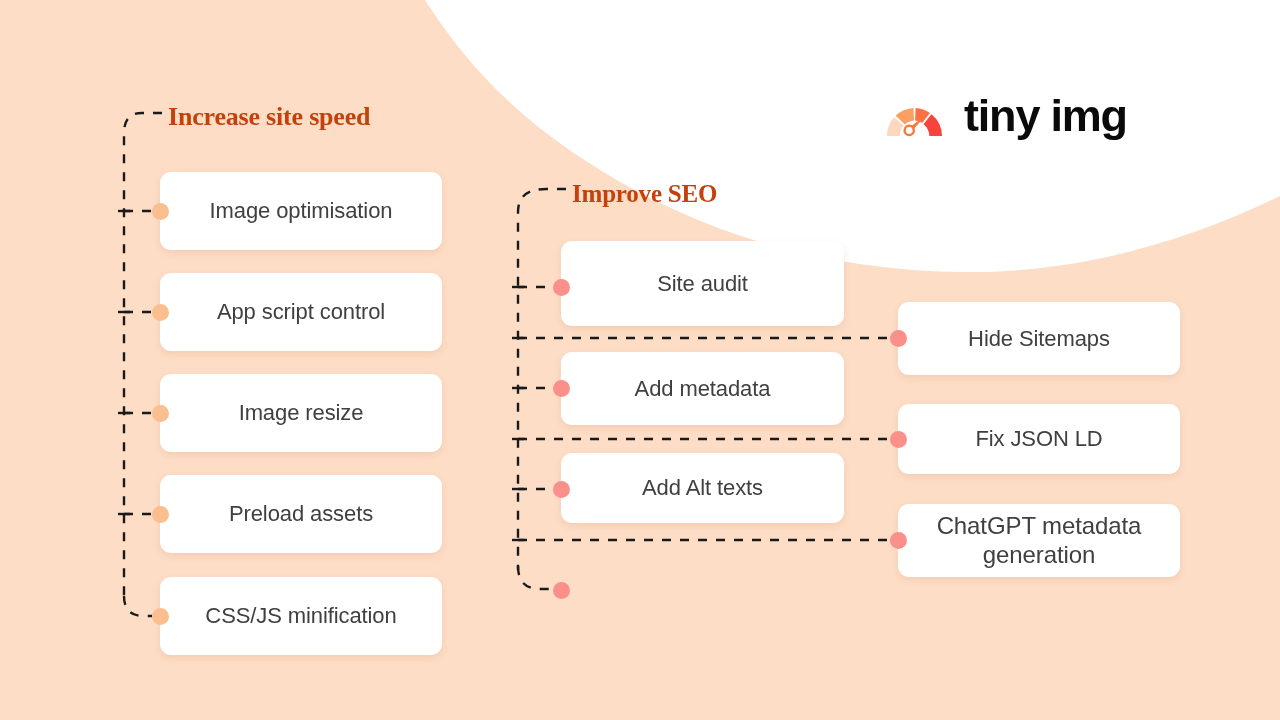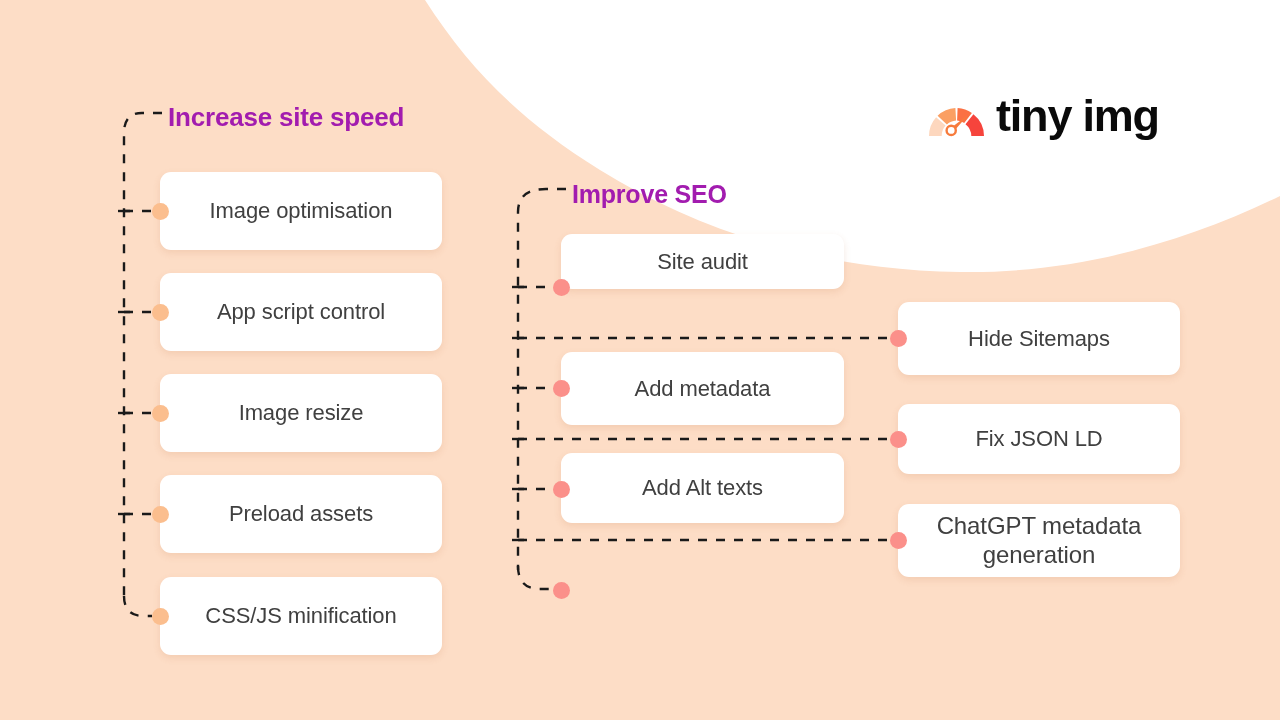--- a/index.html
+++ b/index.html
@@ -35,23 +35,23 @@
   #connectors {
     position: absolute;
     left: 0; top: 0;
     width: 1280px; height: 720px;
     pointer-events: none;
   }
 
   
   .heading {
     position: absolute;
-    font-family: Liberation Sans, sans-serif;
+    font-family: Liberation Serif, serif;
     font-weight: bold;
-    color: #a21caf;
+    color: #c2410c;
     white-space: nowrap;
     letter-spacing: -0.2px;
   }
   #heading-speed {
     left: 168px;
     top: 102px;
     font-size: 26px;
   }
   #heading-seo {
     left: 572px;
@@ -92,25 +92,25 @@
     height: 17px;
     border-radius: 50%;
     z-index: 5;
   }
   .dot.peach { background: #FBBE8E; }
   .dot.salmon { background: #FB908A; }
 
   
   #logo {
     position: absolute;
-    left: 926px;
+    left: 884px;
     top: 92px;
     display: flex;
     align-items: center;
-    gap: 8px;
+    gap: 18px;
   }
   #logo-gauge {
     width: 62px;
     height: 46px;
     display: block;
   }
   #logo-wordmark {
     font-family: "Liberation Sans", sans-serif;
     font-size: 45px;
     font-weight: bold;
@@ -189,21 +189,21 @@
   </div>
   <div class="dot peach" style="left:152px; top:506px;"></div>
 
   <div class="card" style="left:160px; top:577px; width:282px; height:78px;">
     <span class="card-label">CSS/JS minification</span>
   </div>
   <div class="dot peach" style="left:152px; top:608px;"></div>
 
   <div class="heading" id="heading-seo">Improve SEO</div>
 
-  <div class="card" style="left:561px; top:234px; width:283px; height:55px;">
+  <div class="card" style="left:561px; top:241px; width:283px; height:85px;">
     <span class="card-label">Site audit</span>
   </div>
   <div class="dot salmon" style="left:553px; top:279px;"></div>
 
   <div class="card" style="left:561px; top:352px; width:283px; height:73px;">
     <span class="card-label">Add metadata</span>
   </div>
   <div class="dot salmon" style="left:553px; top:380px;"></div>
 
   <div class="card" style="left:561px; top:453px; width:283px; height:70px;">

